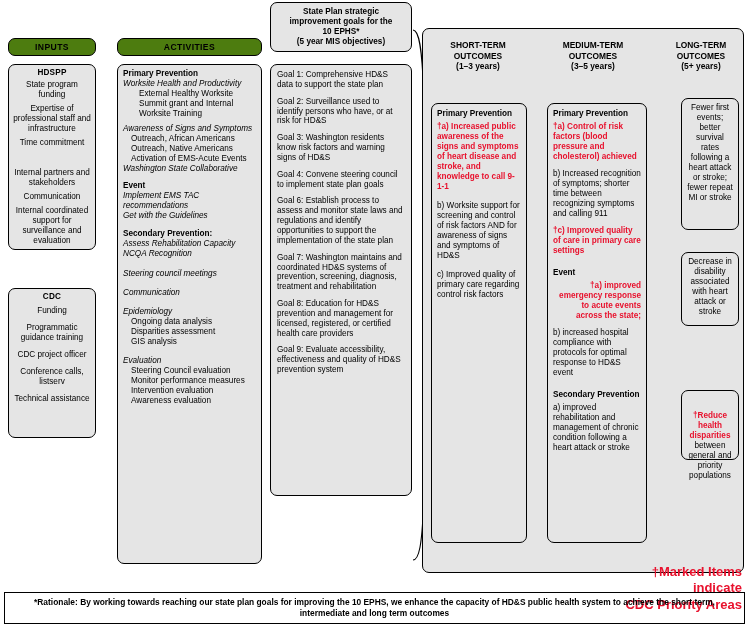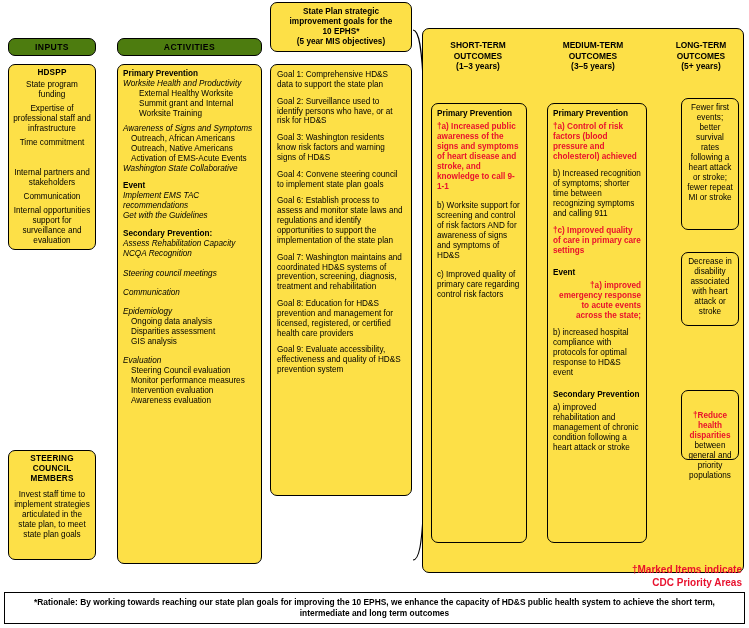--- a/index.html
+++ b/index.html
@@ -11,21 +11,21 @@
     font-size: 8.2px;
     color: #000;
     position: relative;
     overflow: hidden;
   }
   .canvas { position: relative; width: 749px; height: 628px; }
 
   .box {
     position: absolute;
     border: 1px solid #000;
-    background: #fde047;
+    background: #e5e5e5;
     padding: 3px 4px;
   }
   .rounded { border-radius: 7px; }
   .hdr {
     font-weight: bold;
     text-align: center;
     letter-spacing: .2px;
   }
   .center { text-align: center; }
   .bold { font-weight: bold; }
@@ -73,21 +73,21 @@
     display: flex; align-items: center; justify-content: center;
     text-align: center;
     font-size: 8.4px;
     font-weight: bold;
     line-height: 1.3;
     padding: 0 18px;
   }
 
   .keynote {
     position: absolute;
-    font-size: 10px;
+    font-size: 13px;
     text-align: right;
     line-height: 1.25;
     font-weight: bold;
   }
 
   svg.arrows { position: absolute; left:0; top:0; width:749px; height:628px; pointer-events:none; }
 </style>
 </head>
 <body>
 
@@ -142,29 +142,35 @@
   </div>
 
   <div class="box rounded" style="left:8px; top:64px; width:88px; height:186px;">
     <div class="hdr" style="margin-bottom:3px;">HDSPP</div>
     <ul class="plain center ln">
       <li style="margin-bottom:4px;">State program funding</li>
       <li style="margin-bottom:4px;">Expertise of professional staff and infrastructure</li>
       <li style="margin-bottom:20px;">Time commitment</li>
       <li style="margin-bottom:4px;">Internal partners and stakeholders</li>
       <li style="margin-bottom:4px;">Communication</li>
-      <li>Internal opportunities support for surveillance and evaluation</li>
+      <li>Internal coordinated support for surveillance and evaluation</li>
     </ul>
   </div>
 
-
-  <div class="box rounded" style="left:8px; top:450px; width:88px; height:110px;">
-    <div class="hdr ln" style="margin-bottom:6px;">STEERING COUNCIL MEMBERS</div>
-    <div class="center ln">Invest staff time to implement strategies articulated in the state plan, to meet state plan goals</div>
-  </div>
+  <div class="box rounded" style="left:8px; top:288px; width:88px; height:150px;">
+    <div class="hdr" style="margin-bottom:5px;">CDC</div>
+    <ul class="plain center ln">
+      <li style="margin-bottom:7px;">Funding</li>
+      <li style="margin-bottom:7px;">Programmatic guidance training</li>
+      <li style="margin-bottom:7px;">CDC project officer</li>
+      <li style="margin-bottom:7px;">Conference calls, listserv</li>
+      <li>Technical assistance</li>
+    </ul>
+  </div>
+
 
   <div class="box rounded ln" style="left:117px; top:64px; width:145px; height:500px; padding:4px 5px;">
     <div class="bold">Primary Prevention</div>
     <div class="ital">Worksite Health and Productivity</div>
     <div class="indent2" style="margin-bottom:5px;">External Healthy Worksite Summit grant and Internal Worksite Training</div>
     <div class="ital">Awareness of Signs and Symptoms</div>
     <div class="indent1">Outreach, African Americans</div>
     <div class="indent1">Outreach, Native Americans</div>
     <div class="indent1">Activation of EMS-Acute Events</div>
     <div class="ital" style="margin-bottom:7px;">Washington State Collaborative</div>

